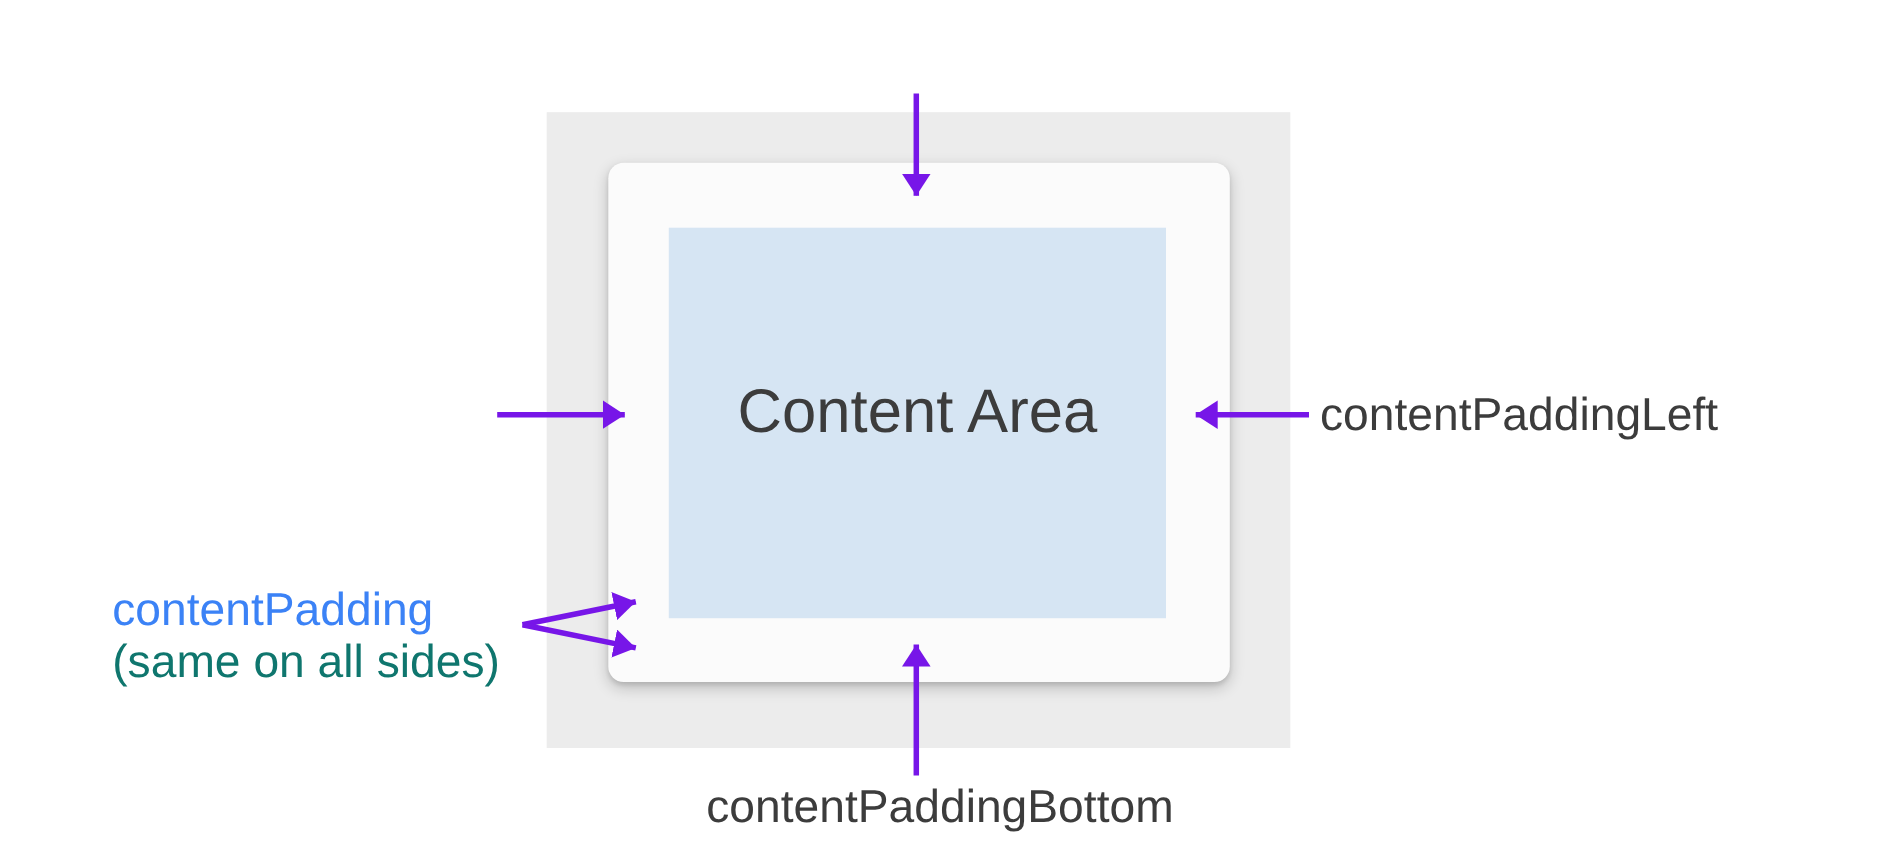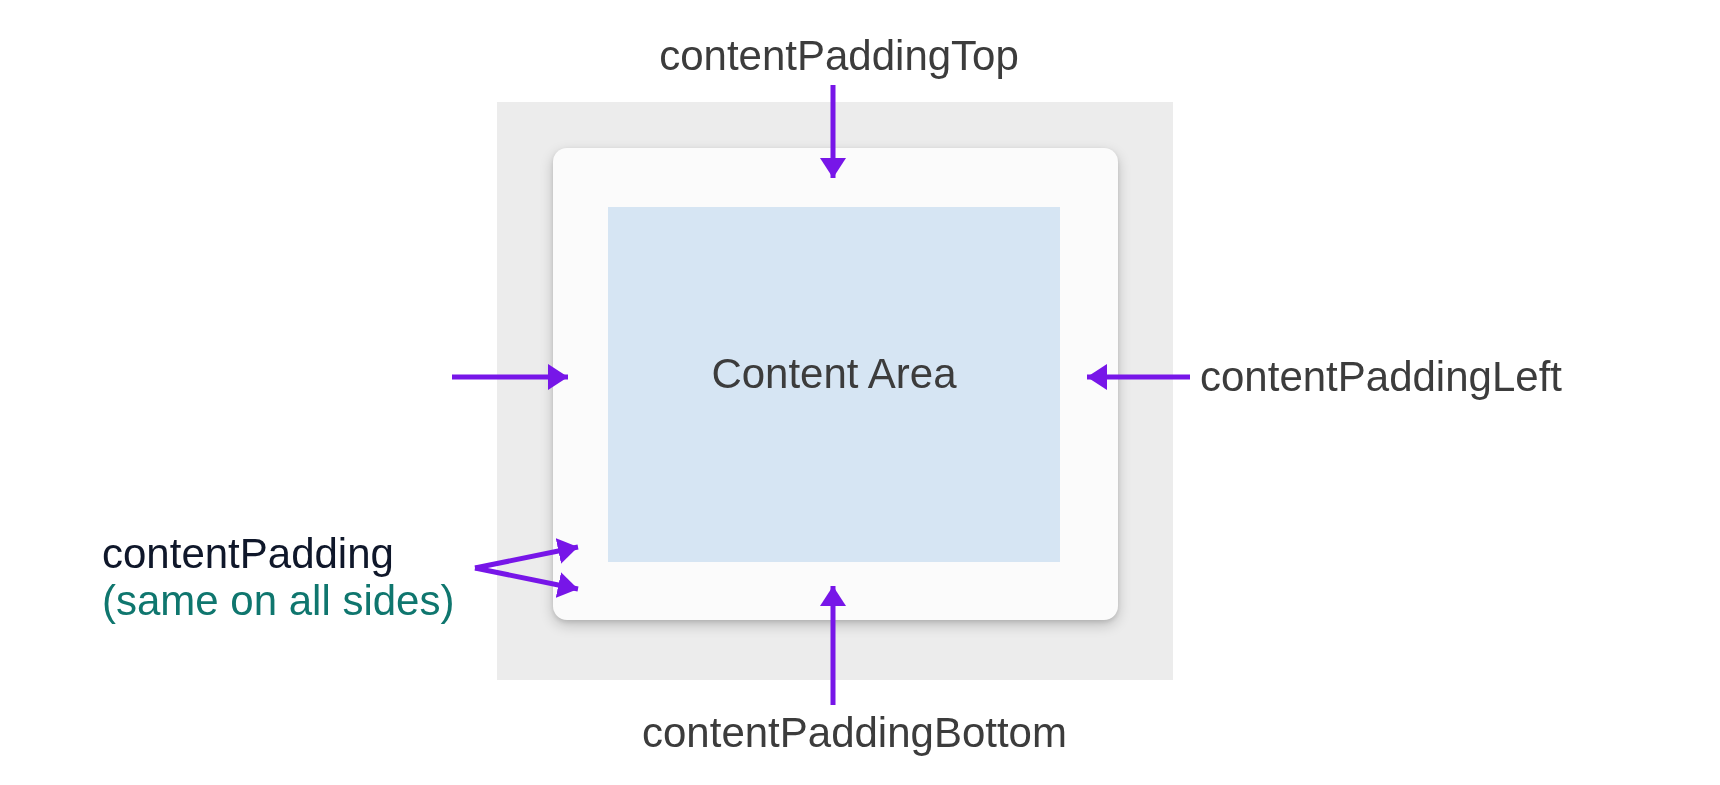--- a/index.html
+++ b/index.html
@@ -40,21 +40,21 @@
     right: 58px;
     bottom: 58px;
     background: #D6E5F3;
     display: flex;
     align-items: center;
     justify-content: center;
   }
   .content span {
     position: relative;
     top: -11px;
-    font-size: 42px;
+    font-size: 56px;
     color: #3C3C3C;
   }
   .label {
     position: absolute;
     font-size: 42px;
     line-height: 50px;
     color: #3C3C3C;
     white-space: nowrap;
   }
   .label.top {
@@ -83,21 +83,21 @@
   .label-block {
     position: absolute;
     left: 102px;
     top: 530px;
     font-size: 42px;
     line-height: 47px;
     text-align: left;
     white-space: nowrap;
   }
   .label-block .main-line {
-    color: #0f172a;
+    color: #3b82f6;
   }
   .label-block .note-line {
     color: #0f766e;
   }
   .arrows {
     position: absolute;
     left: 0;
     top: 0;
     width: 1720px;
     height: 785px;
@@ -110,21 +110,20 @@
 <div class="canvas">
 
   <div class="backdrop"></div>
 
   <div class="card">
     <div class="content">
       <span>Content Area</span>
     </div>
   </div>
 
-  <div class="label top">contentPaddingTop</div>
 
 
   <div class="label right">contentPaddingLeft</div>
 
   <div class="label bottom">contentPaddingBottom</div>
 
   <div class="label-block">
     <div class="main-line">contentPadding</div>
     <div class="note-line">(same on all sides)</div>
   </div>

